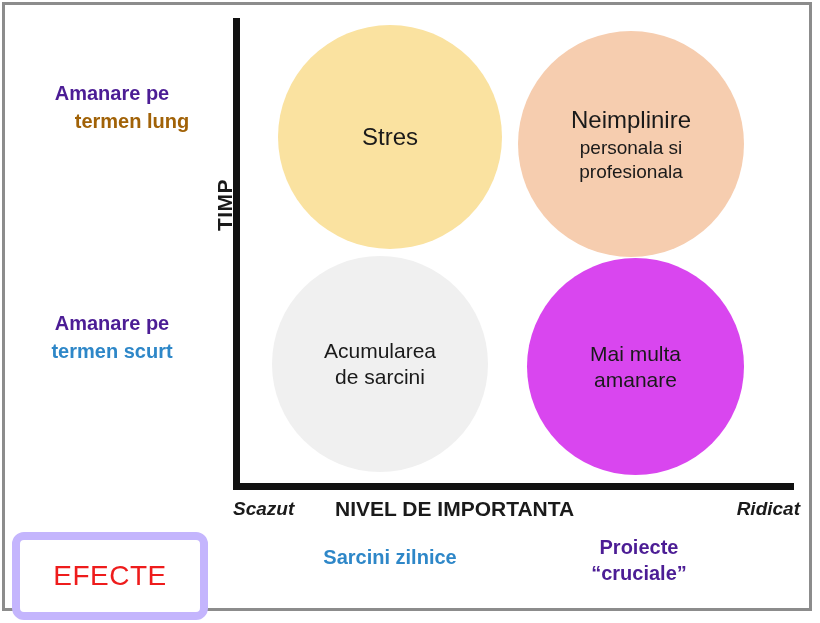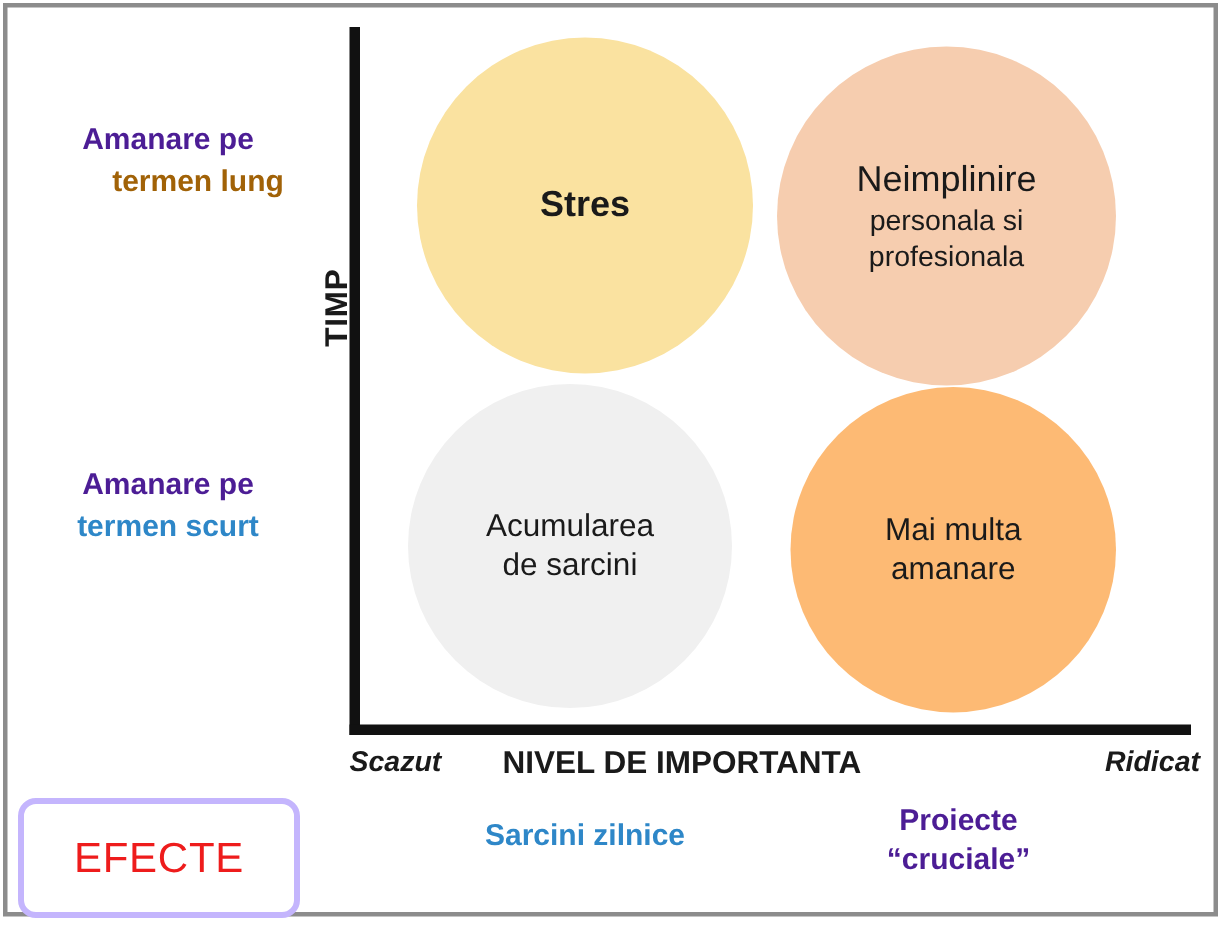--- a/index.html
+++ b/index.html
@@ -61,21 +61,21 @@
   }
   #bubble-stres {
     left: 278px;
     top: 25px;
     width: 224px;
     height: 224px;
     background: #fae2a0;
   }
   #bubble-stres .bubble-title {
     font-size: 24px;
-    font-weight: 700;
+    font-weight: 400;
   }
   #bubble-neimplinire {
     left: 518px;
     top: 31px;
     width: 226px;
     height: 226px;
     background: #f6cdaf;
   }
   #bubble-neimplinire .bubble-title {
     font-size: 24px;
@@ -95,21 +95,21 @@
   }
   #bubble-acumularea .bubble-title {
     font-size: 21px;
     font-weight: 400;
   }
   #bubble-amanare {
     left: 527px;
     top: 258px;
     width: 217px;
     height: 217px;
-    background: #fdba74;
+    background: #d946ef;
     text-align: right;
   }
   #bubble-amanare .bubble-title {
     font-size: 21px;
     font-weight: 400;
   }
   .bubble-line { display: block; }
 
   
   #axis-y-title {
@@ -194,21 +194,21 @@
     color: #4c1d95;
   }
 
   
   #efecte-box {
     position: absolute;
     left: 12px;
     top: 532px;
     width: 180px;
     height: 72px;
-    border: 4px solid #c4b5fd;
+    border: 8px solid #c4b5fd;
     border-radius: 12px;
     background: #ffffff;
     display: flex;
     align-items: center;
     justify-content: center;
   }
   #efecte-label {
     font-size: 28px;
     color: #ee1c1c;
     font-weight: 400;

